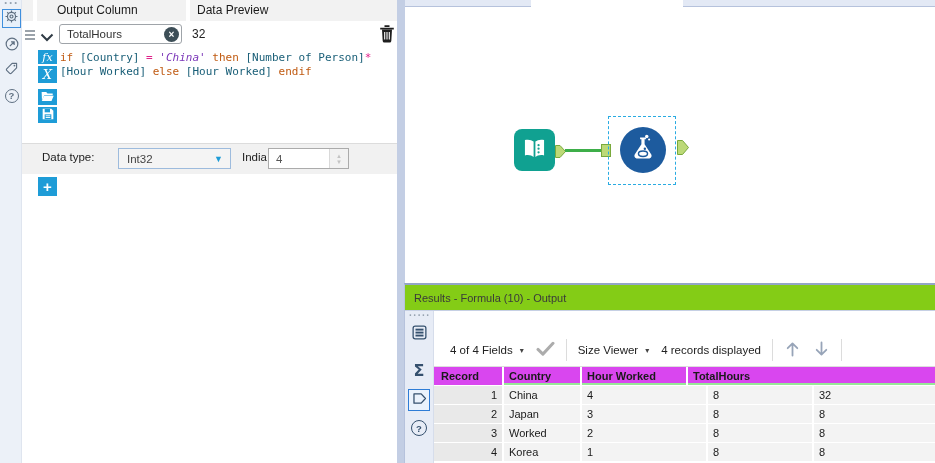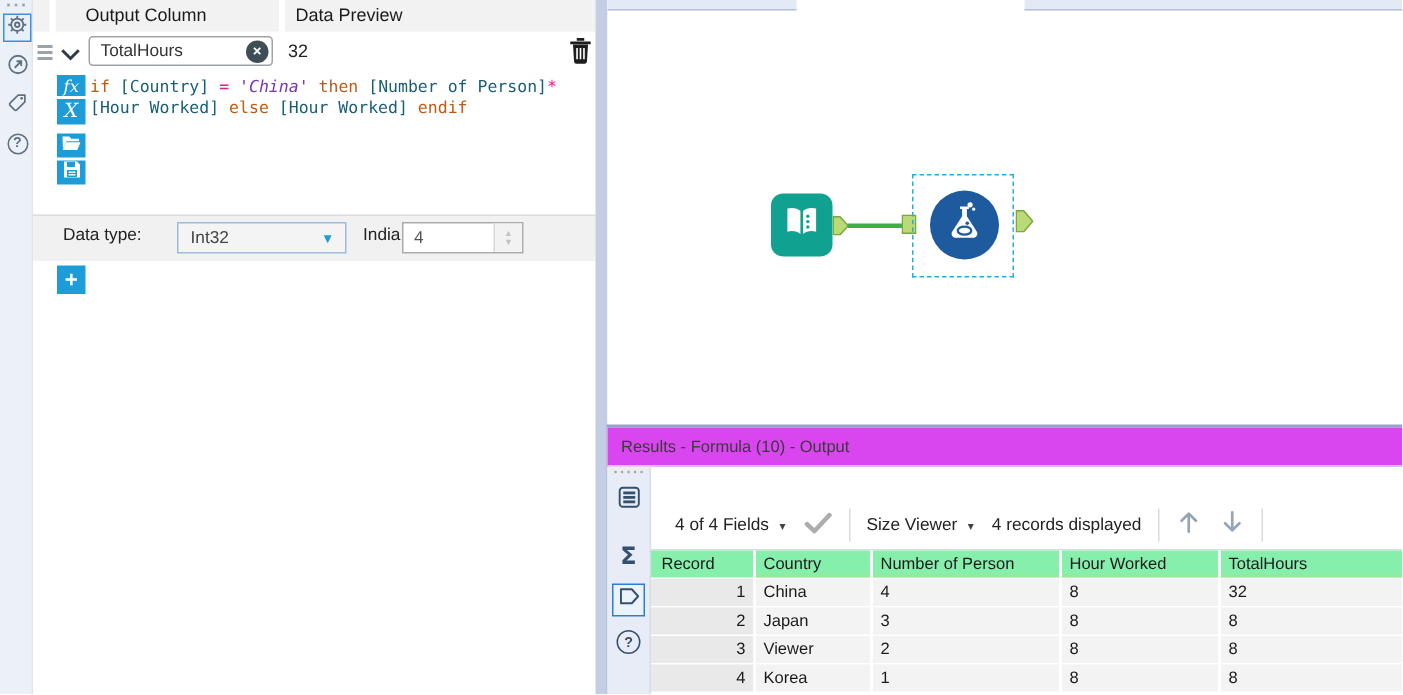--- a/index.html
+++ b/index.html
@@ -64,21 +64,21 @@
   .sel-box{left:608px;top:116px;width:68px;height:69px;border:1.5px dashed var(--sel);cursor:pointer;}
   .tool-formula{left:620px;top:127px;width:46px;height:46px;background:var(--toolblue);border-radius:50%;
                 display:flex;align-items:center;justify-content:center;cursor:pointer;}
   .annotation{left:611px;top:185px;width:100px;background:#fff;border:1px solid #ABABAB;padding:3px 4px;
               font-size:10.5px;line-height:13px;font-weight:bold;color:#6E7B8A;}
   .annotation span{display:block;}
 
   
   .results{left:404px;top:283px;width:531px;height:180px;background:#fff;border-top:2px solid #93A5C6;
            border-left:1px solid #B6C2DC;}
-  .res-header{height:26px;background:#d946ef;border-bottom:1px solid #C6D0E4;display:flex;align-items:center;
+  .res-header{height:26px;background:#84cc16;border-bottom:1px solid #C6D0E4;display:flex;align-items:center;
               padding-left:9px;font-size:11px;color:#3A3A3A;}
   .res-body{display:flex;height:152px;}
   .res-rail{width:29px;background:#E7ECF6;border-right:1px solid #D6DDEB;position:relative;flex:none;}
   .rail-item{position:absolute;left:3px;width:22px;height:22px;display:flex;align-items:center;
              justify-content:center;cursor:pointer;color:#35506E;}
   .rail-item.selected{border:1.5px solid #2E7CD6;background:#EAF2FC;}
   .rail-dots{position:absolute;left:4px;top:-1px;color:#97A3B1;font-size:10px;letter-spacing:1px;font-weight:bold;}
   .sigma-glyph{font-size:16px;font-weight:bold;font-family:"DejaVu Sans",sans-serif;}
   .res-main{flex:1;display:flex;flex-direction:column;}
   .res-toolbar{height:56px;border-bottom:1px solid #DDDDDD;display:flex;align-items:center;padding:22px 0 0 16px;
@@ -90,21 +90,21 @@
   
   .grid{font-size:11px;color:#1A1A1A;}
   .grow{display:flex;height:19px;}
   .gcell{border-right:2px solid #fff;border-bottom:1px solid #fff;display:flex;align-items:center;
          overflow:hidden;white-space:nowrap;}
   .c0{width:70px;flex:none;justify-content:flex-end;padding-right:5px;}
   .c1{width:78px;flex:none;padding-left:5px;}
   .c2{width:126px;flex:none;padding-left:5px;}
   .c3{width:106px;flex:none;padding-left:5px;}
   .c4{flex:1;padding-left:5px;border-right:none;}
-  .hrow .gcell{background:#86efac;font-weight:normal;position:relative;text-align:right;}
+  .hrow .gcell{background:#d946ef;font-weight:bold;position:relative;text-align:right;}
   .hrow .c0{justify-content:flex-start;padding-left:7px;}
   .hrow .green::after{content:"";position:absolute;left:0;right:0;bottom:0;height:2.5px;background:var(--green-ul);}
   .drow .c0{background:#E9E9E9;}
   .drow .gcell{background:#F3F3F3;}
   .drow .c0{background:#E9E9E9;}
 </style>
 </head>
 <body>
 
 <div class="screen">
@@ -333,41 +333,40 @@
                   <path d="M8 2.5 V14 M3.2 9.8 L8 14.6 l4.8 -4.8" stroke="#97A4B8" stroke-width="1.8" fill="none" stroke-linecap="round" stroke-linejoin="round"></path>
                 </svg>
             </span>
           </span>
           <span class="tb-sep"></span>
         </div>
         <div class="grid" id="results-grid">
             <div class="grow hrow">
               <div class="gcell c0">Record</div>
               <div class="gcell c1 green">Country</div>
-              <div class="gcell c2 green">Number of Person</div>
               <div class="gcell c3 green">Hour Worked</div>
               <div class="gcell c4 green">TotalHours</div>
             </div>
             <div class="grow drow">
               <div class="gcell c0">1</div>
               <div class="gcell c1">China</div>
               <div class="gcell c2">4</div>
               <div class="gcell c3">8</div>
               <div class="gcell c4">32</div>
             </div>
             <div class="grow drow">
               <div class="gcell c0">2</div>
               <div class="gcell c1">Japan</div>
               <div class="gcell c2">3</div>
               <div class="gcell c3">8</div>
               <div class="gcell c4">8</div>
             </div>
             <div class="grow drow">
               <div class="gcell c0">3</div>
-              <div class="gcell c1">Viewer</div>
+              <div class="gcell c1">Worked</div>
               <div class="gcell c2">2</div>
               <div class="gcell c3">8</div>
               <div class="gcell c4">8</div>
             </div>
             <div class="grow drow">
               <div class="gcell c0">4</div>
               <div class="gcell c1">Korea</div>
               <div class="gcell c2">1</div>
               <div class="gcell c3">8</div>
               <div class="gcell c4">8</div>

